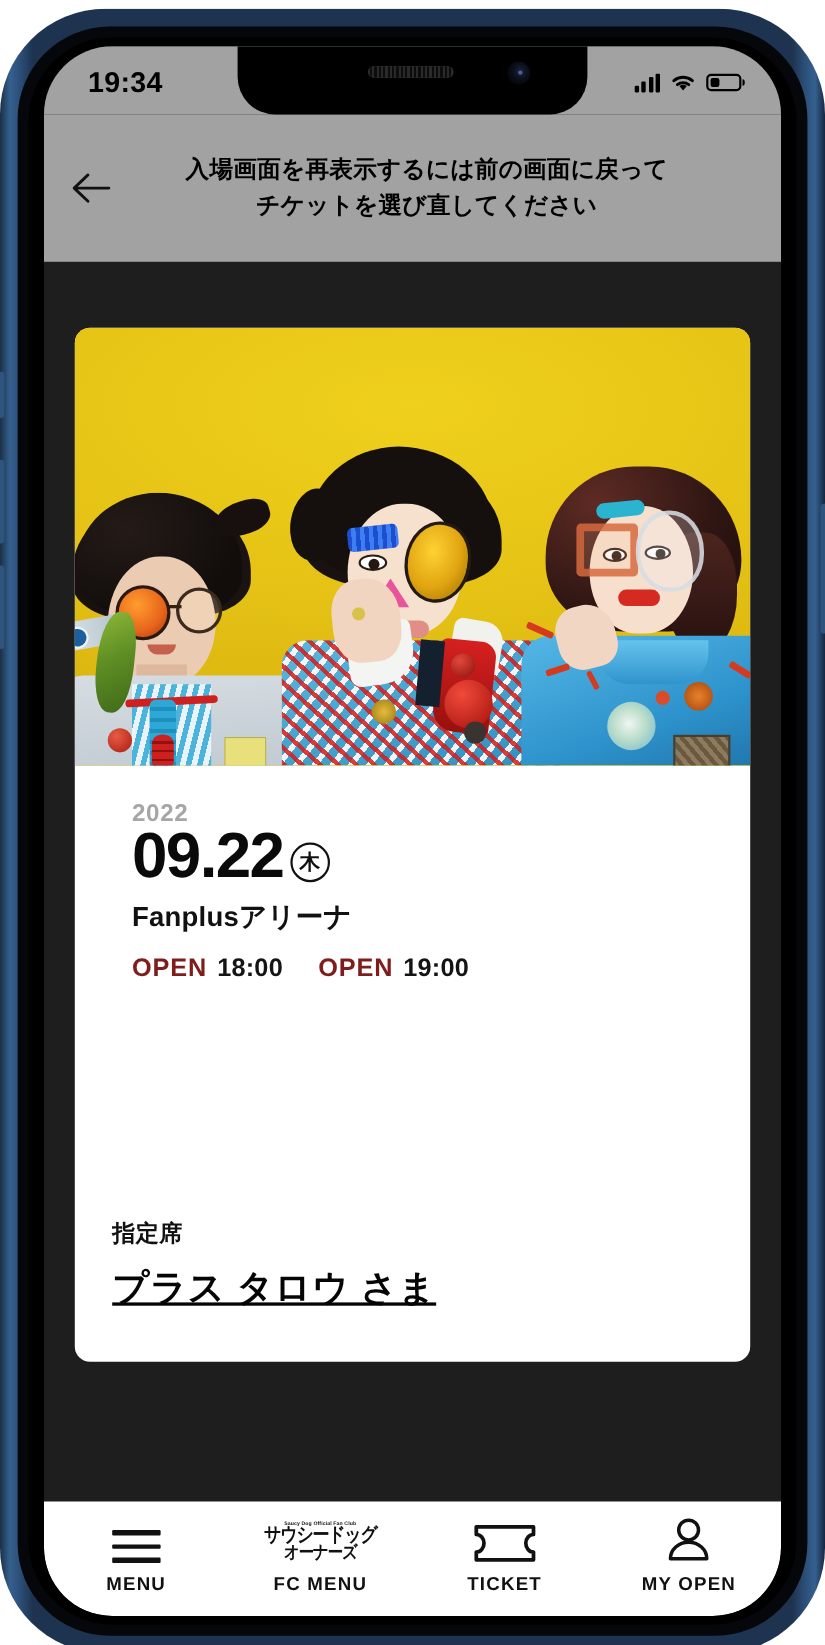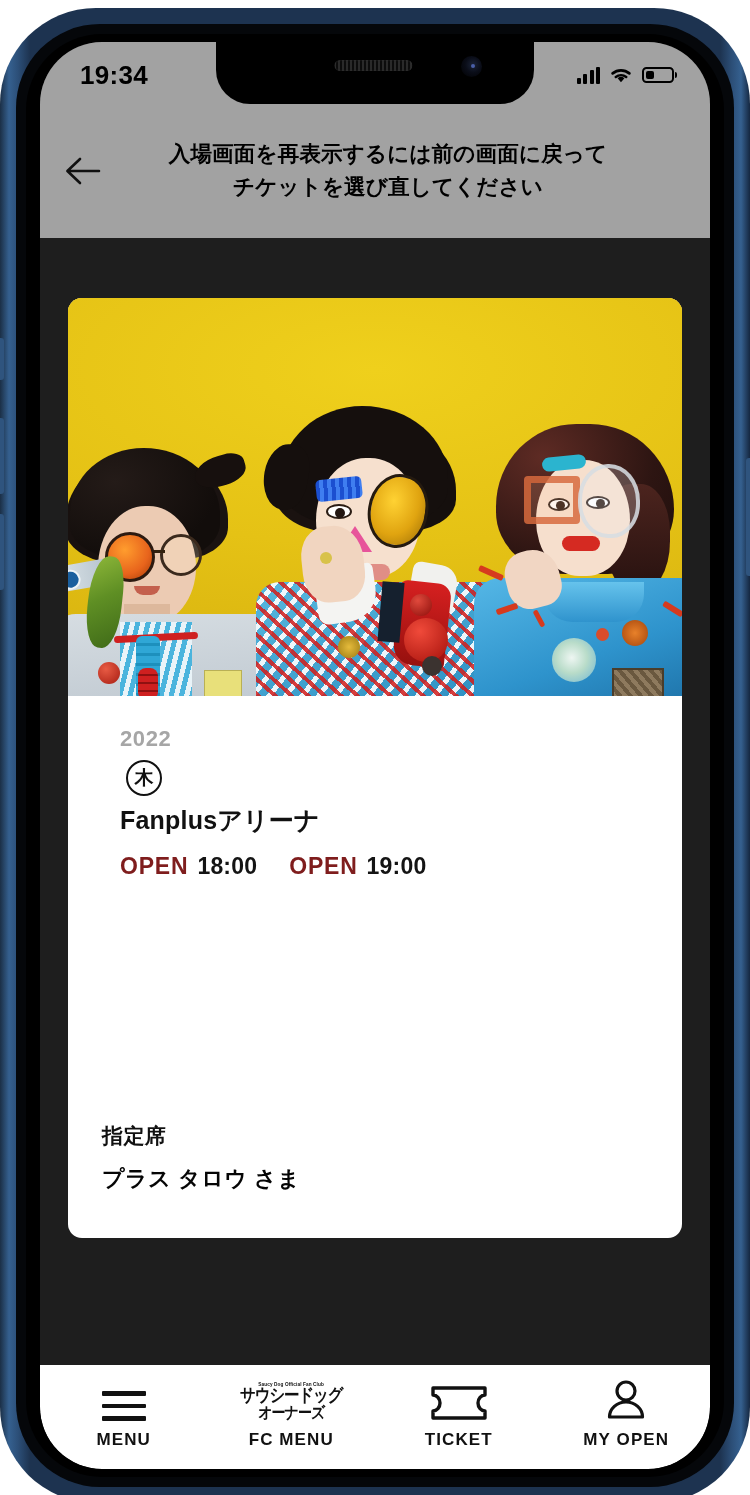--- a/index.html
+++ b/index.html
@@ -283,21 +283,21 @@
     font-size:19px; font-weight:600; color:#111; margin-left:6px; margin-top:12px;
   }
   #event-venue{ font-size:25px; font-weight:700; color:#111; margin-top:8px; letter-spacing:.2px; }
   #event-times{ display:flex; align-items:baseline; gap:9px; margin-top:16px; font-size:23px; }
   .time-label{ color:#7f1d1d; font-weight:600; letter-spacing:.8px; }
   .time-value{ color:#141414; font-weight:700; letter-spacing:.2px; }
   #time-gap{ width:14px; }
 
   #ticket-holder{ position:absolute; left:34px; bottom:44px; }
   #seat-type{ font-size:21px; font-weight:700; color:#111; letter-spacing:.4px; }
-  #holder-name{ font-size:22px; font-weight:700; color:#050505; margin-top:14px; letter-spacing:.6px; }
+  #holder-name{ font-size:33px; font-weight:700; color:#050505; margin-top:14px; letter-spacing:.6px;text-decoration:underline; }
 
   
   #bottom-nav{
     position:absolute; left:0; bottom:0; width:670px; height:104px;
     background:#fff; display:flex; z-index:25;
     border-bottom-left-radius:62px; border-bottom-right-radius:62px;
   }
   .nav-item{
     flex:1; display:flex; flex-direction:column; align-items:center; justify-content:center;
     gap:9px; cursor:pointer; padding-bottom:6px;
@@ -432,20 +432,21 @@
             <div class="spark" style="left:-8px;top:150px;width:26px;height:6px;transform:rotate(24deg);"></div>
             <div class="spark" style="left:10px;top:186px;width:22px;height:6px;transform:rotate(-18deg);"></div>
             <div class="spark" style="left:44px;top:196px;width:18px;height:5px;transform:rotate(62deg);"></div>
             <div class="spark" style="left:176px;top:186px;width:22px;height:6px;transform:rotate(32deg);"></div>
           </div>
         </div>
 
         <div id="ticket-info">
           <div id="event-year">2022</div>
           <div id="event-date-row">
+            <div id="event-date">09.22</div>
             <div id="event-weekday">木</div>
           </div>
           <div id="event-venue">Fanplusアリーナ</div>
           <div id="event-times">
             <span class="time-label">OPEN</span>
             <span class="time-value">18:00</span>
             <span id="time-gap"></span>
             <span class="time-label">OPEN</span>
             <span class="time-value">19:00</span>
           </div>

